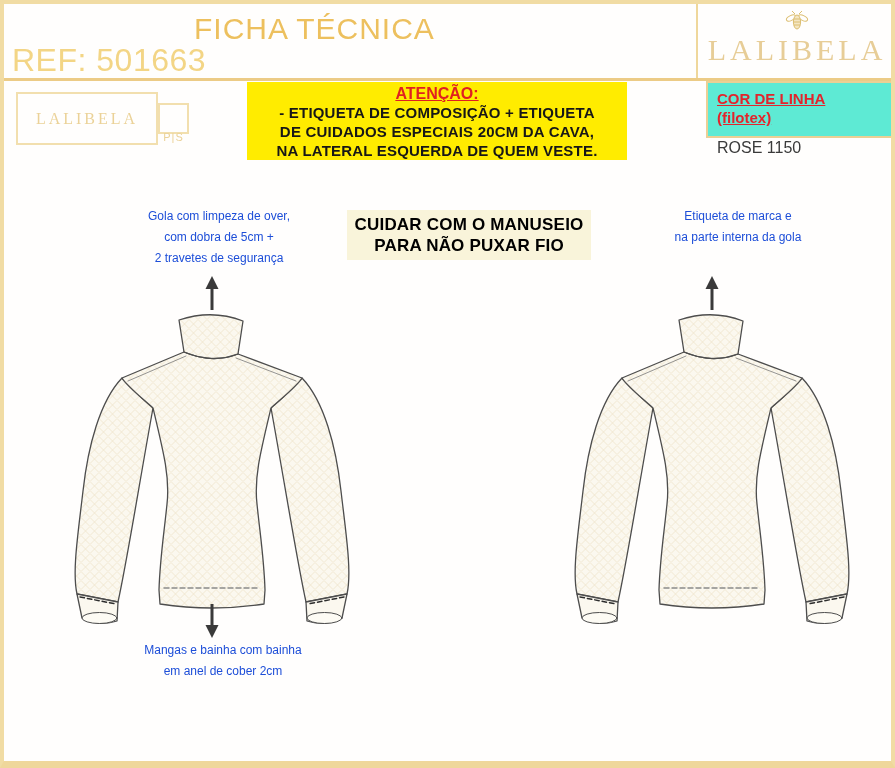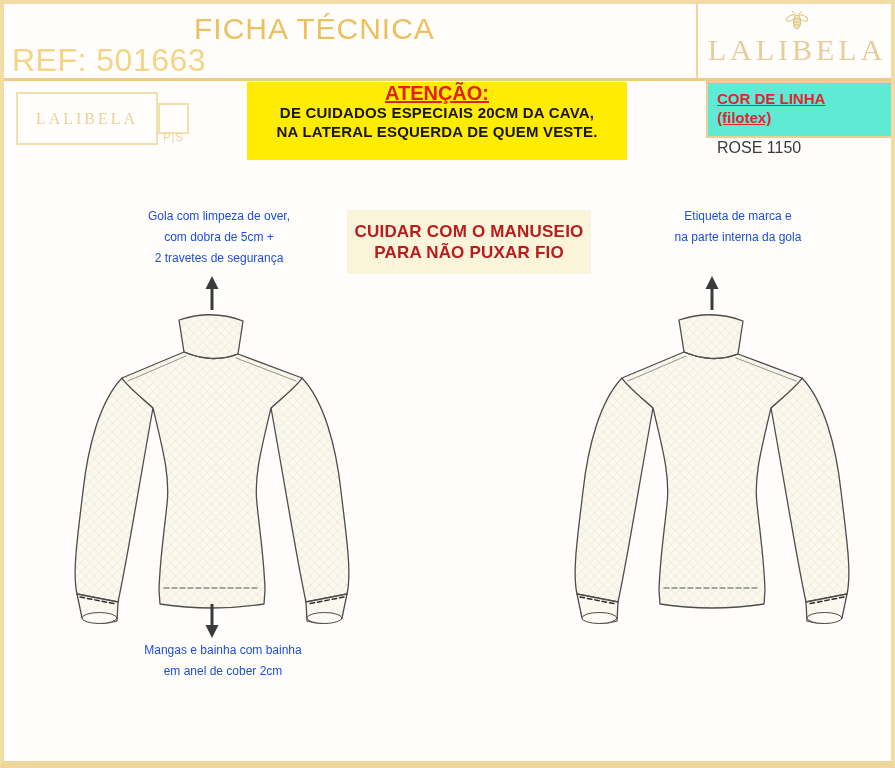--- a/index.html
+++ b/index.html
@@ -45,42 +45,42 @@
     position:absolute; top:99px; left:154px; width:31px; height:31px;
     border:2px solid #F2DFAE; display:flex; align-items:center; justify-content:center;
     background:#fffefd;
   }
   .ps-box-text { font-size:11px; color:#EBD298; letter-spacing:1px;margin-top:36px; }
 
   .attention-box {
     position:absolute; top:78px; left:243px; width:380px; height:78px;
     background:#FFEC00; text-align:center; padding-top:2px;
   }
-  .attention-title { font-size:20px; font-weight:bold; color:#E02020; text-decoration:underline; line-height:19px; }
+  .attention-title { font-size:16px; font-weight:bold; color:#E02020; text-decoration:underline; line-height:19px; }
   .attention-line  { font-size:15px; font-weight:bold; color:#171717; line-height:19px; letter-spacing:0.2px; }
 
   .thread-box {
     position:absolute; top:77px; left:702px; width:188px; height:57px;
     border:2px solid #EBD095; background:#5eead4; padding:6px 9px 0 9px;
   }
   .thread-label { font-size:15px; font-weight:bold; color:#E3242C; text-decoration:underline; line-height:19px; }
   .thread-value { font-size:16px; color:#3a3a3a; line-height:20px; margin-top:11px; }
 
   
   .note { position:absolute; text-align:center; color:#1d4ed8; font-size:12px; line-height:21px; }
   .note-collar { top:202px; left:95px;  width:240px; }
   .note-label  { top:202px; left:608px; width:252px; }
   .note-hem    { top:636px; left:83px;  width:272px; }
 
   .handling-note {
     position:absolute; top:206px; left:332px; width:266px; text-align:center;
   }
   .handling-inner {
-    display:inline-block; background:#F9F4DA; padding:11px 8px;
-    font-size:17px; font-weight:bold; color:#b91c1c; line-height:21px; letter-spacing:0.2px;
+    display:inline-block; background:#F9F4DA; padding:4px 8px;
+    font-size:17px; font-weight:bold; color:#000000; line-height:21px; letter-spacing:0.2px;
   }
 
   
   .garment { position:absolute; width:280px; height:322px; }
   .garment-front { top:302px; left:68px; }
   .garment-back  { top:302px; left:568px; }
   .arrow { position:absolute; width:18px; height:34px; }
   .arrow-up-front   { top:272px; left:199px; }
   .arrow-down-front { top:600px; left:199px; }
   .arrow-up-back    { top:272px; left:699px; }
@@ -116,20 +116,21 @@
 
   <div class="logo-box">
     <span class="logo-box-text">LALIBELA</span>
   </div>
   <div class="ps-box">
     <span class="ps-box-text">P|S</span>
   </div>
 
   <div class="attention-box">
     <div class="attention-title">ATENÇÃO:</div>
+    <div class="attention-line">- ETIQUETA DE COMPOSIÇÃO + ETIQUETA</div>
     <div class="attention-line">DE CUIDADOS ESPECIAIS 20CM DA CAVA,</div>
     <div class="attention-line">NA LATERAL ESQUERDA DE QUEM VESTE.</div>
   </div>
 
   <div class="thread-box">
     <div class="thread-label">COR DE LINHA (filotex)</div>
     <div class="thread-value">ROSE 1150</div>
   </div>
 
   <div class="note note-collar">

